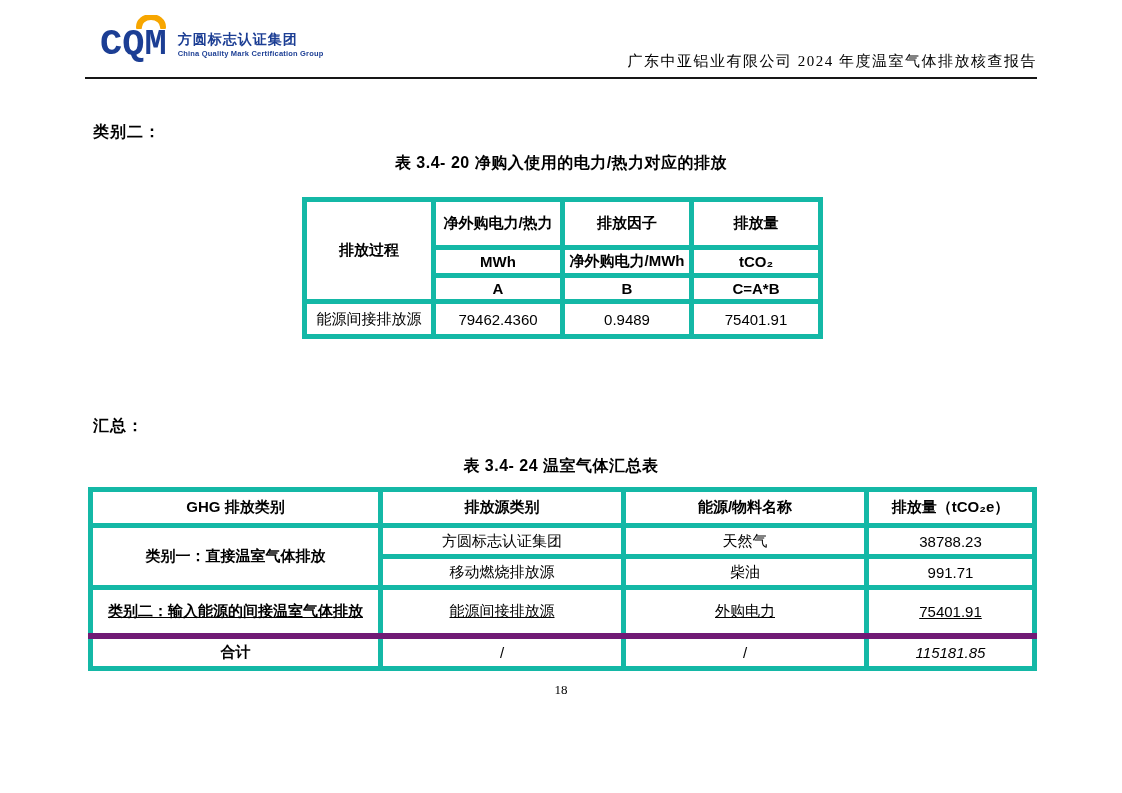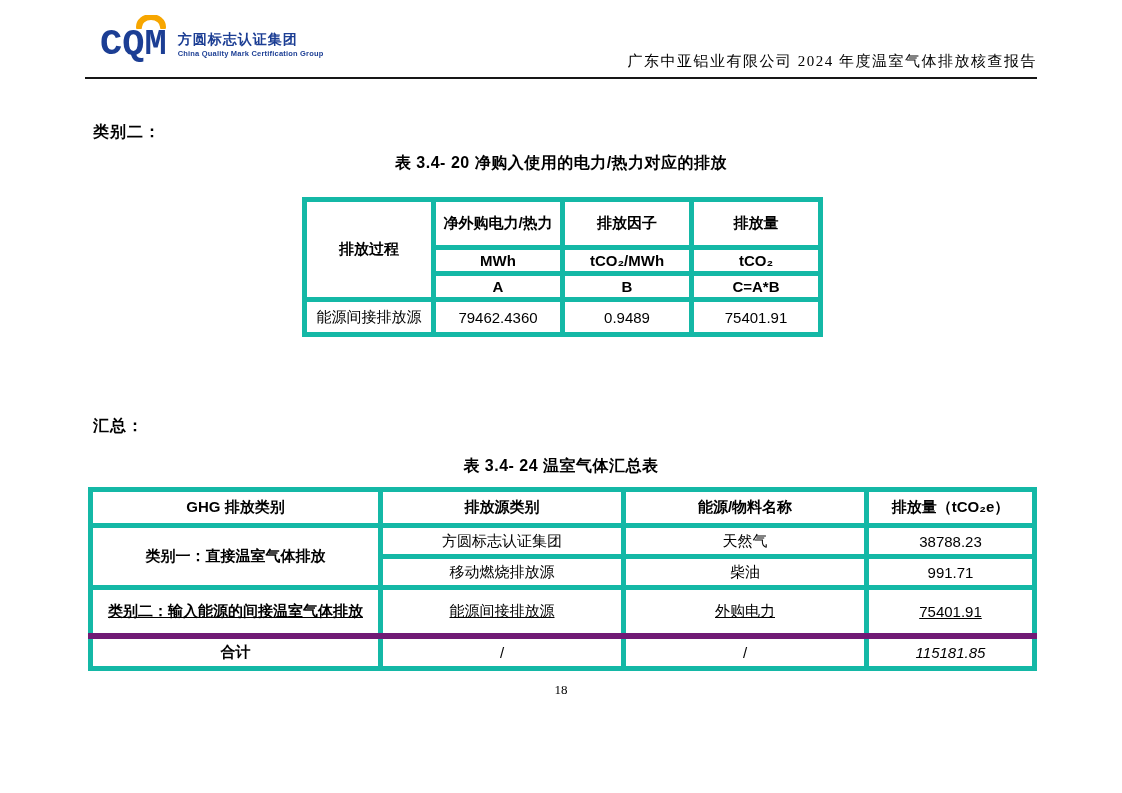--- a/index.html
+++ b/index.html
@@ -134,21 +134,21 @@
         </colgroup>
       <tbody>
           <tr class="t1-r1">
         <td rowspan="3" class="bold">排放过程</td>
         <td class="bold">净外购电力/热力</td>
         <td class="bold">排放因子</td>
         <td class="bold">排放量</td>
       </tr>
       <tr class="t1-r2">
         <td class="bold">MWh</td>
-        <td class="bold">tCO₂/MWh</td>
+        <td class="bold">净外购电力/MWh</td>
         <td class="bold">tCO₂</td>
       </tr>
       <tr class="t1-r3">
         <td class="bold">A</td>
         <td class="bold">B</td>
         <td class="bold">C=A*B</td>
       </tr>
       <tr class="t1-r4">
         <td>能源间接排放源</td>
         <td>79462.4360</td>

